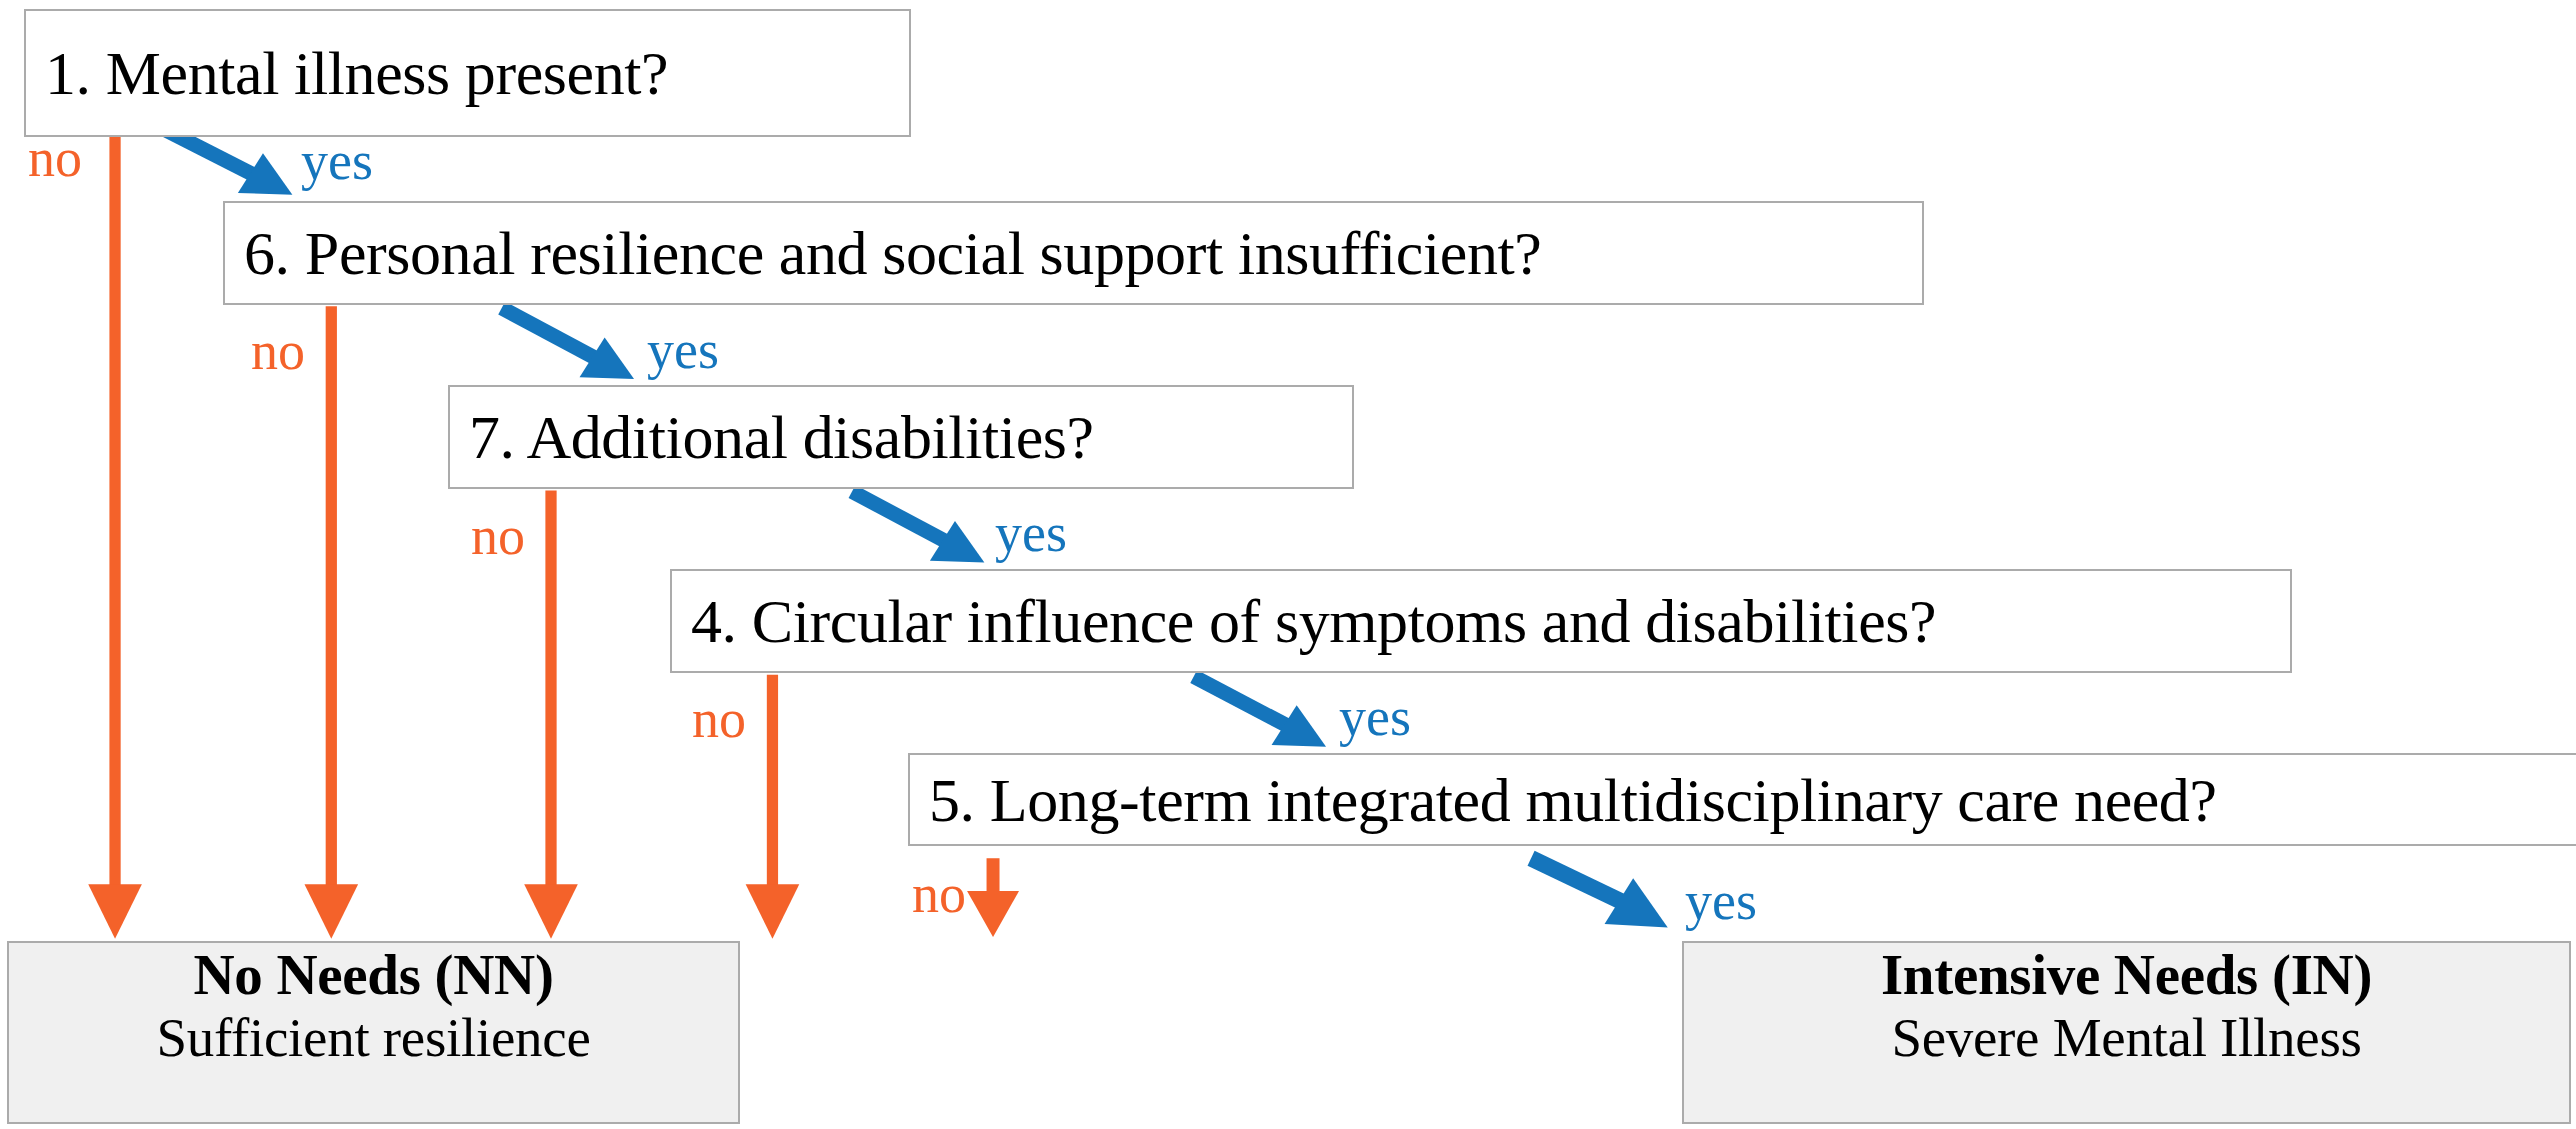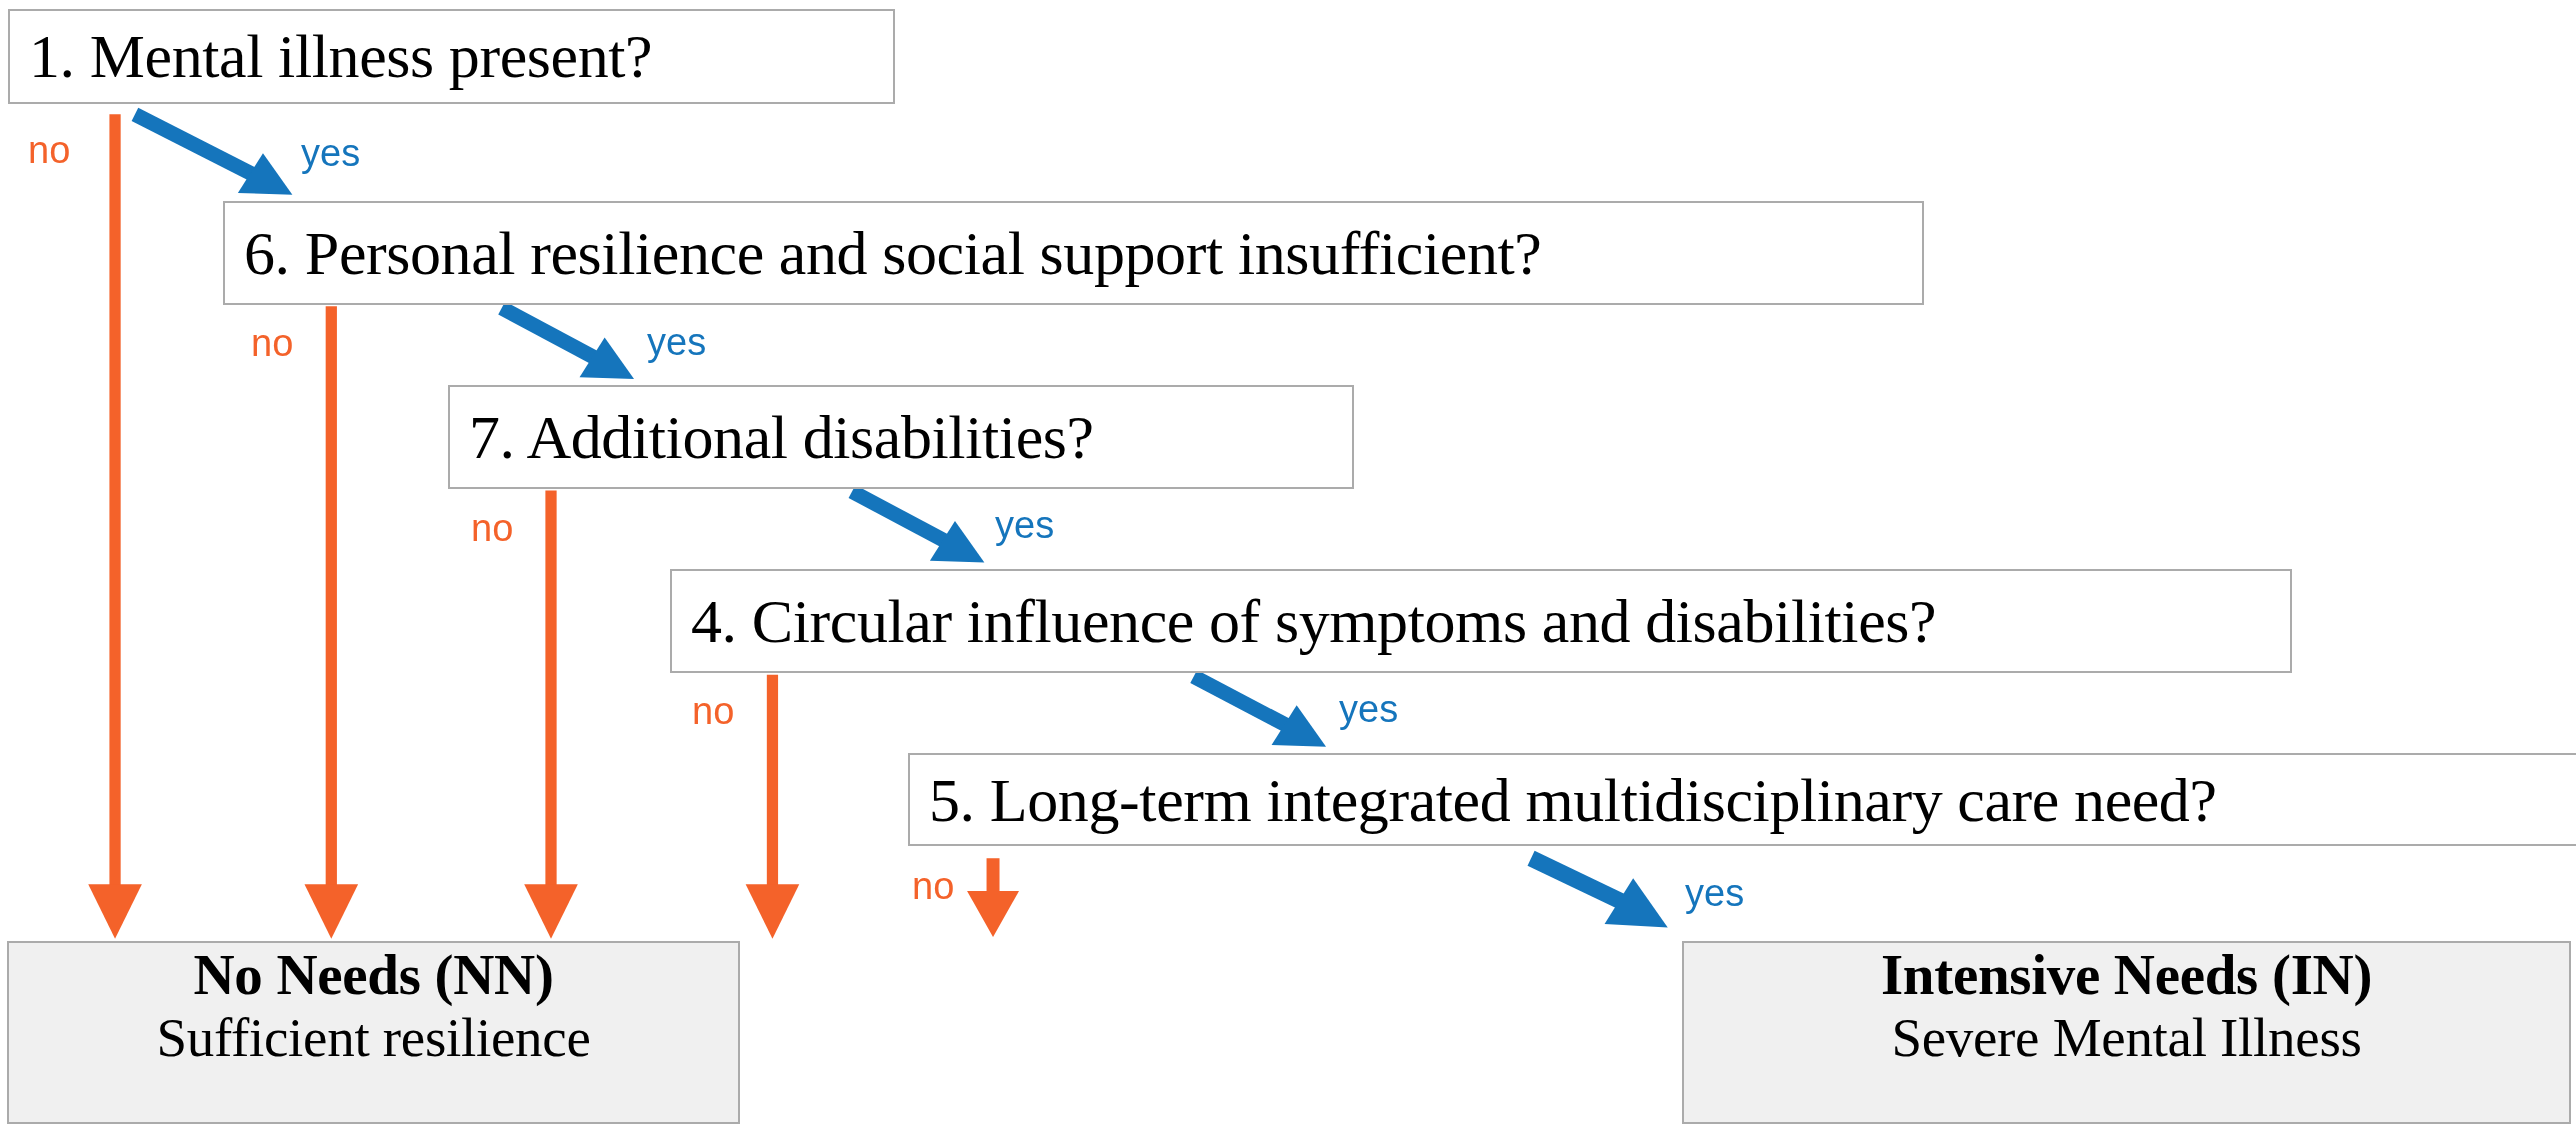--- a/index.html
+++ b/index.html
@@ -60,22 +60,22 @@
     font-size: 55px;
     font-weight: normal;
     line-height: 1.12;
     letter-spacing: -0.3px;
     margin-top: 0;
   }
 
   
   .elabel {
     position: absolute;
-    font-family: Liberation Sans, sans-serif;
-    font-size: 38px;
+    font-family: Liberation Serif, serif;
+    font-size: 54px;
     line-height: 1;
     white-space: nowrap;
   }
   .elabel.no  { color: #f4622a; }
   .elabel.yes { color: #1575bc; }
 
   
   #arrows {
     position: absolute;
     left: 0;
@@ -136,21 +136,21 @@
       <line x1="1380" y1="782" x2="1500" y2="845" stroke="#1575bc" stroke-width="17"></line>
       <polygon points="1533,863 1470,861 1499,815" fill="#1575bc"></polygon>
     </g>
 
     <g>
       <line x1="1770" y1="992" x2="1885" y2="1047" stroke="#1575bc" stroke-width="19"></line>
       <polygon points="1928,1072 1855,1068 1888,1015" fill="#1575bc"></polygon>
     </g>
   </svg>
 
-  <div class="qbox" id="q1" style="left:8px; top:8.7px; width:887px; height:95px;">
+  <div class="qbox" id="q1" style="left:24px; top:8.7px; width:887px; height:128px;">
     <span>1. Mental illness present?</span>
   </div>
 
   <div class="qbox" id="q2" style="left:223px; top:201px; width:1701px; height:104px;">
     <span>6. Personal resilience and social support insufficient?</span>
   </div>
 
   <div class="qbox" id="q3" style="left:448px; top:385px; width:906px; height:104px;">
     <span>7. Additional disabilities?</span>
   </div>

